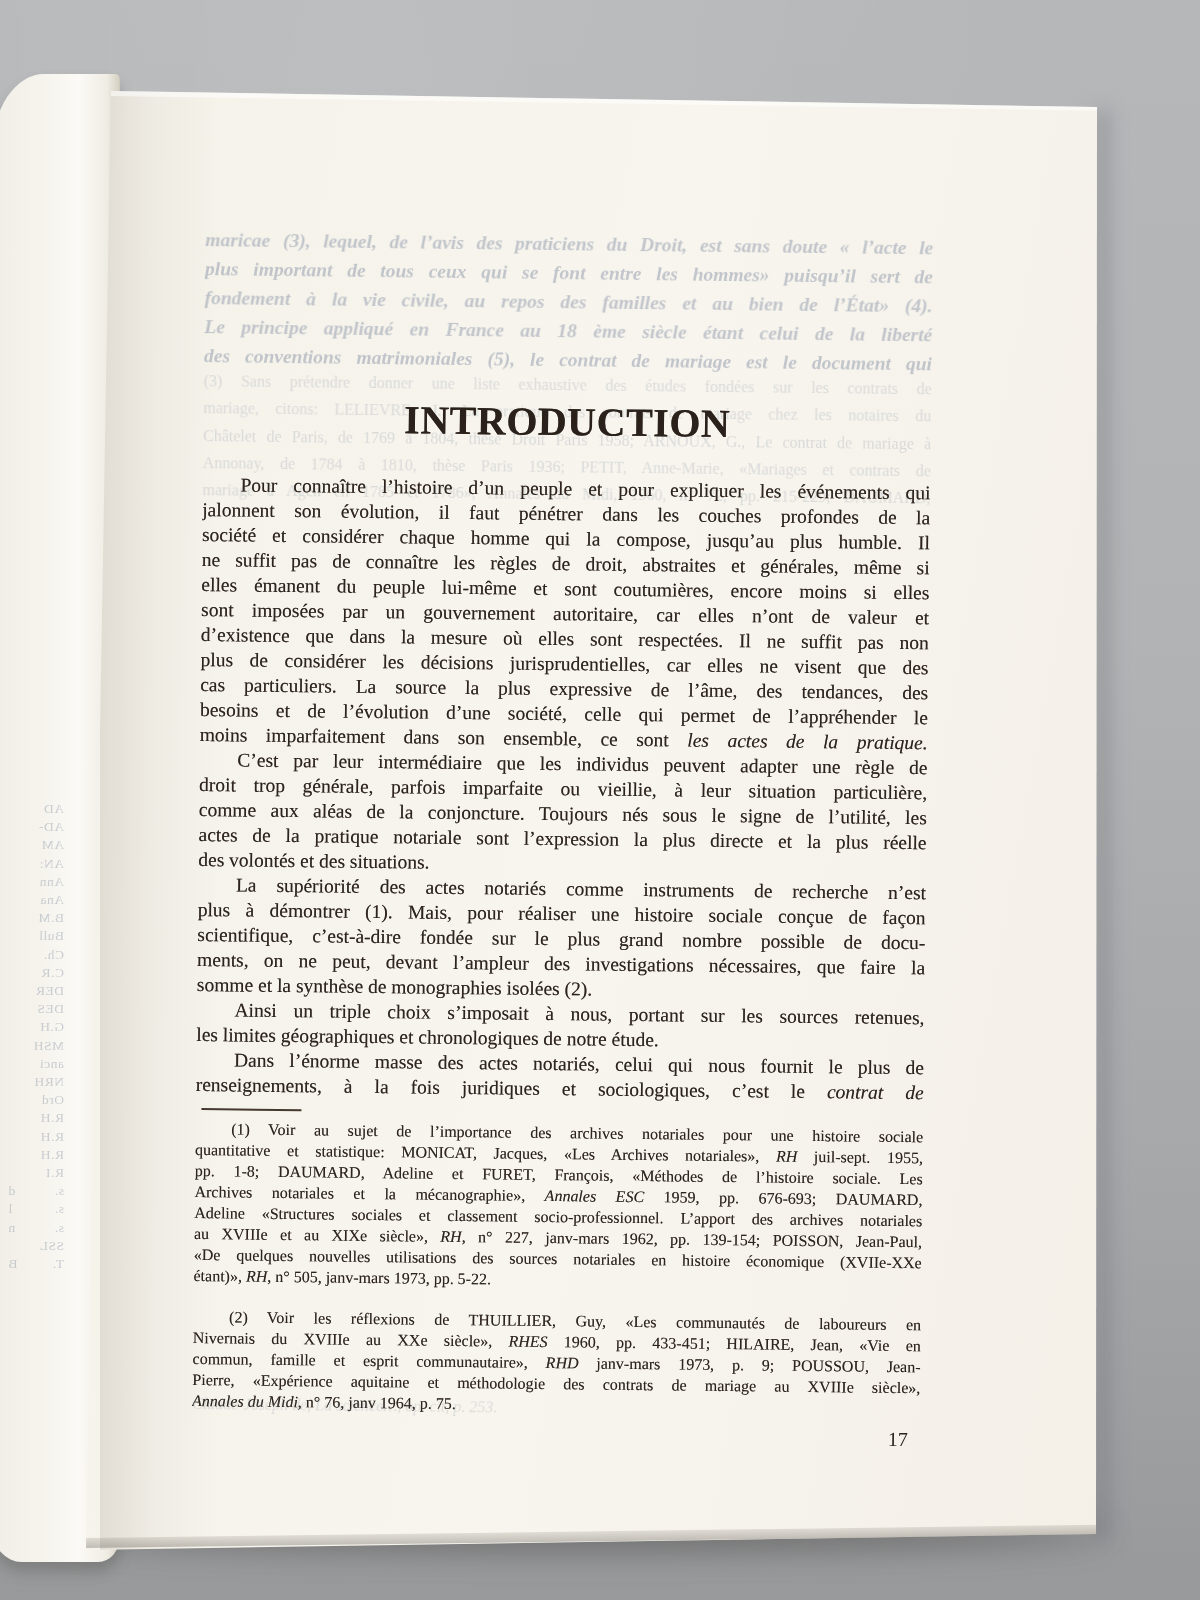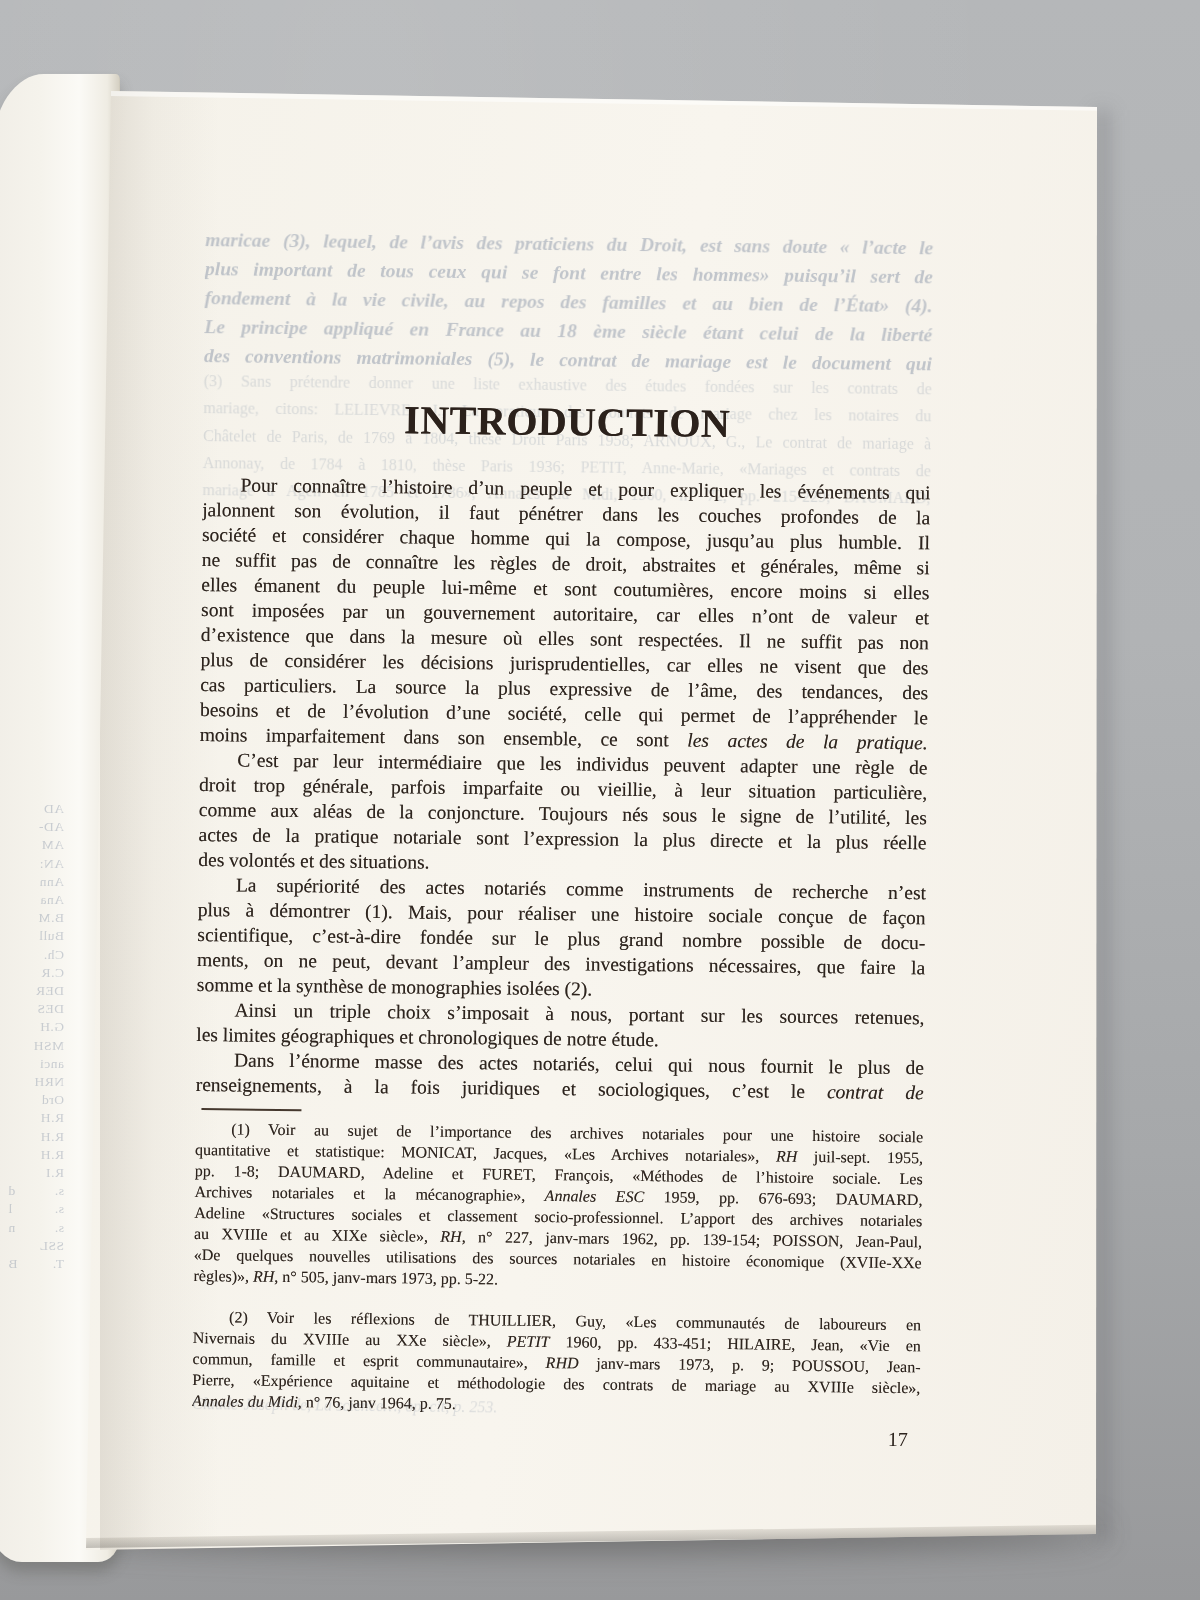--- a/index.html
+++ b/index.html
@@ -195,26 +195,26 @@
     <div class="fn-rule"></div>
 
     <div class="col footnote fn1">
         <div class="line ind"><span>(1) Voir au sujet de l’importance des archives notariales pour une histoire sociale</span></div>
         <div class="line"><span>quantitative et statistique: MONICAT, Jacques, «Les Archives notariales», </span><span class="it">RH</span><span> juil-sept. 1955,</span></div>
         <div class="line"><span>pp. 1-8; DAUMARD, Adeline et FURET, François, «Méthodes de l’histoire sociale. Les</span></div>
         <div class="line"><span>Archives notariales et la mécanographie», </span><span class="it">Annales ESC</span><span> 1959, pp. 676-693; DAUMARD,</span></div>
         <div class="line"><span>Adeline «Structures sociales et classement socio-professionnel. L’apport des archives notariales</span></div>
         <div class="line"><span>au XVIIIe et au XIXe siècle», </span><span class="it">RH</span><span>, n° 227, janv-mars 1962, pp. 139-154; POISSON, Jean-Paul,</span></div>
         <div class="line"><span>«De quelques nouvelles utilisations des sources notariales en histoire économique (XVIIe-XXe</span></div>
-        <div class="line end"><span>règles)», </span><span class="it">RH</span><span>, n° 505, janv-mars 1973, pp. 5-22.</span></div>
+        <div class="line end"><span>étant)», </span><span class="it">RH</span><span>, n° 505, janv-mars 1973, pp. 5-22.</span></div>
       </div>
 
     <div class="col footnote fn2">
         <div class="line ind"><span>(2) Voir les réflexions de THUILLIER, Guy, «Les communautés de laboureurs en</span></div>
-        <div class="line"><span>Nivernais du XVIIIe au XXe siècle», </span><span class="it">PETIT</span><span> 1960, pp. 433-451; HILAIRE, Jean, «Vie en</span></div>
+        <div class="line"><span>Nivernais du XVIIIe au XXe siècle», </span><span class="it">RHES</span><span> 1960, pp. 433-451; HILAIRE, Jean, «Vie en</span></div>
         <div class="line"><span>commun, famille et esprit communautaire», </span><span class="it">RHD</span><span> janv-mars 1973, p. 9; POUSSOU, Jean-</span></div>
         <div class="line"><span>Pierre, «Expérience aquitaine et méthodologie des contrats de mariage au XVIIIe siècle»,</span></div>
         <div class="line end"><span class="it">Annales du Midi</span><span>, n° 76, janv 1964, p. 75.</span></div>
       </div>
 
     <div class="col ghost-bottom">Claude-Joseph de, La science…, op. cit, p. 253.</div>
 
     <div class="col page-number">17</div>
   </div>
 

